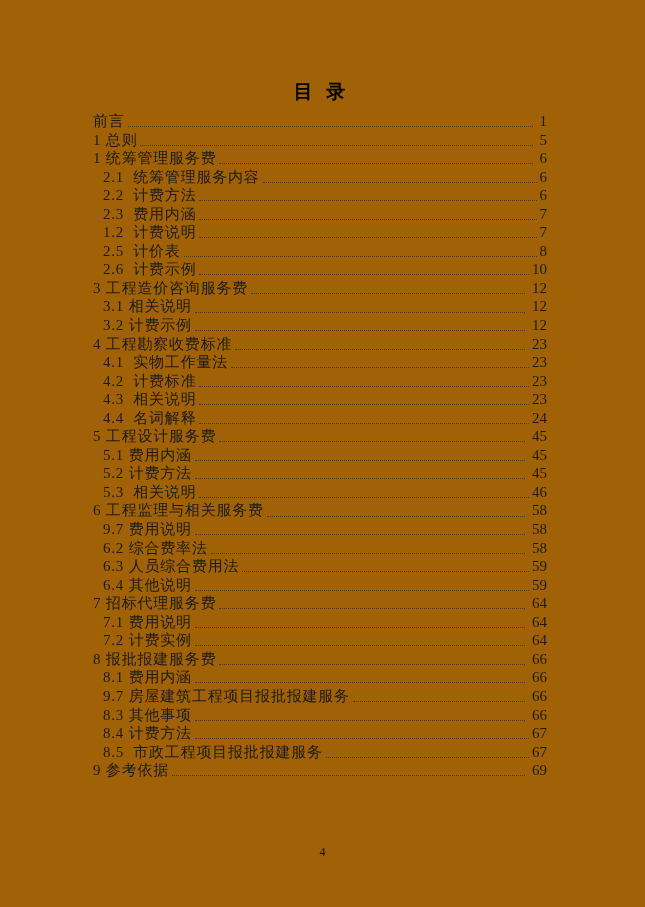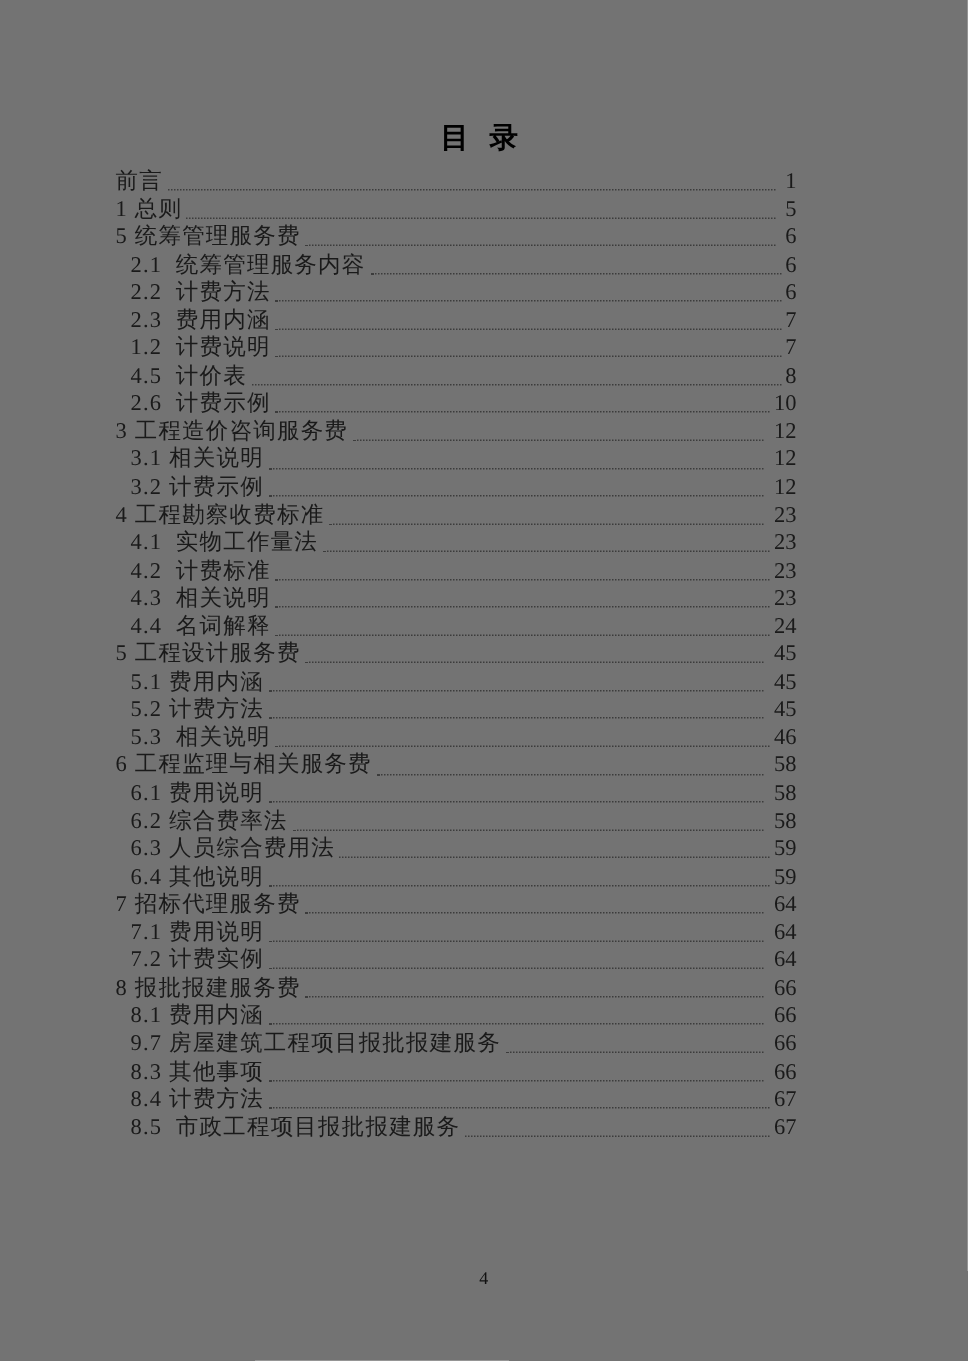--- a/index.html
+++ b/index.html
@@ -6,38 +6,38 @@
   body {
     width: 645px; height: 907px;
     background: #ffffff;
     font-family: "Liberation Serif", "DejaVu Serif", serif;
     color: #1a1a1a;
     position: relative;
     overflow: hidden;
   }
   .page {
     position: absolute; inset: 0;
-    background: #737373;
+    background: #a16207;
     padding-left: 36px;
   }
   .doc-title {
     position: absolute;
     top: 79px; left: 93px; width: 454px;
     margin: 0;
     text-align: center;
     font-size: 19px;
     font-weight: bold;
     letter-spacing: 1px;
     color: #000000;
     font-family: "Liberation Sans", "DejaVu Sans", sans-serif;
     white-space: pre;
   }
   .toc {
     position: absolute;
-    top: 112px; left: 77px; width: 454px;
+    top: 112px; left: 93px; width: 454px;
   }
   .toc-row {
     display: flex;
     align-items: stretch;
     height: 18.55px;
     font-size: 15px;
     line-height: 18.55px;
     white-space: pre;
   }
   .toc-row.level-2 { padding-left: 10px; }
@@ -71,51 +71,52 @@
 </style>
 </head>
 <body>
 
 <div class="page">
   <h1 class="doc-title">目  录</h1>
 
   <nav class="toc" id="toc">
       <div class="toc-row level-1"><span class="toc-label">前言</span><span class="dots"></span><span class="page-num"> 1</span></div>
       <div class="toc-row level-1"><span class="toc-label">1 总则</span><span class="dots"></span><span class="page-num"> 5</span></div>
-      <div class="toc-row level-1"><span class="toc-label">5 统筹管理服务费</span><span class="dots"></span><span class="page-num"> 6</span></div>
+      <div class="toc-row level-1"><span class="toc-label">1 统筹管理服务费</span><span class="dots"></span><span class="page-num"> 6</span></div>
       <div class="toc-row level-2"><span class="toc-label">2.1  统筹管理服务内容</span><span class="dots"></span><span class="page-num">6</span></div>
       <div class="toc-row level-2"><span class="toc-label">2.2  计费方法</span><span class="dots"></span><span class="page-num">6</span></div>
       <div class="toc-row level-2"><span class="toc-label">2.3  费用内涵</span><span class="dots"></span><span class="page-num">7</span></div>
       <div class="toc-row level-2"><span class="toc-label">1.2  计费说明</span><span class="dots"></span><span class="page-num">7</span></div>
-      <div class="toc-row level-2"><span class="toc-label">4.5  计价表</span><span class="dots"></span><span class="page-num">8</span></div>
+      <div class="toc-row level-2"><span class="toc-label">2.5  计价表</span><span class="dots"></span><span class="page-num">8</span></div>
       <div class="toc-row level-2"><span class="toc-label">2.6  计费示例</span><span class="dots"></span><span class="page-num">10</span></div>
       <div class="toc-row level-1"><span class="toc-label">3 工程造价咨询服务费</span><span class="dots"></span><span class="page-num"> 12</span></div>
       <div class="toc-row level-2"><span class="toc-label">3.1 相关说明</span><span class="dots"></span><span class="page-num"> 12</span></div>
       <div class="toc-row level-2"><span class="toc-label">3.2 计费示例</span><span class="dots"></span><span class="page-num"> 12</span></div>
       <div class="toc-row level-1"><span class="toc-label">4 工程勘察收费标准</span><span class="dots"></span><span class="page-num"> 23</span></div>
       <div class="toc-row level-2"><span class="toc-label">4.1  实物工作量法</span><span class="dots"></span><span class="page-num">23</span></div>
       <div class="toc-row level-2"><span class="toc-label">4.2  计费标准</span><span class="dots"></span><span class="page-num">23</span></div>
       <div class="toc-row level-2"><span class="toc-label">4.3  相关说明</span><span class="dots"></span><span class="page-num">23</span></div>
       <div class="toc-row level-2"><span class="toc-label">4.4  名词解释</span><span class="dots"></span><span class="page-num">24</span></div>
       <div class="toc-row level-1"><span class="toc-label">5 工程设计服务费</span><span class="dots"></span><span class="page-num"> 45</span></div>
       <div class="toc-row level-2"><span class="toc-label">5.1 费用内涵</span><span class="dots"></span><span class="page-num"> 45</span></div>
       <div class="toc-row level-2"><span class="toc-label">5.2 计费方法</span><span class="dots"></span><span class="page-num"> 45</span></div>
       <div class="toc-row level-2"><span class="toc-label">5.3  相关说明</span><span class="dots"></span><span class="page-num">46</span></div>
       <div class="toc-row level-1"><span class="toc-label">6 工程监理与相关服务费</span><span class="dots"></span><span class="page-num"> 58</span></div>
-      <div class="toc-row level-2"><span class="toc-label">6.1 费用说明</span><span class="dots"></span><span class="page-num"> 58</span></div>
+      <div class="toc-row level-2"><span class="toc-label">9.7 费用说明</span><span class="dots"></span><span class="page-num"> 58</span></div>
       <div class="toc-row level-2"><span class="toc-label">6.2 综合费率法</span><span class="dots"></span><span class="page-num"> 58</span></div>
       <div class="toc-row level-2"><span class="toc-label">6.3 人员综合费用法</span><span class="dots"></span><span class="page-num">59</span></div>
       <div class="toc-row level-2"><span class="toc-label">6.4 其他说明</span><span class="dots"></span><span class="page-num">59</span></div>
       <div class="toc-row level-1"><span class="toc-label">7 招标代理服务费</span><span class="dots"></span><span class="page-num"> 64</span></div>
       <div class="toc-row level-2"><span class="toc-label">7.1 费用说明</span><span class="dots"></span><span class="page-num"> 64</span></div>
       <div class="toc-row level-2"><span class="toc-label">7.2 计费实例</span><span class="dots"></span><span class="page-num"> 64</span></div>
       <div class="toc-row level-1"><span class="toc-label">8 报批报建服务费</span><span class="dots"></span><span class="page-num"> 66</span></div>
       <div class="toc-row level-2"><span class="toc-label">8.1 费用内涵</span><span class="dots"></span><span class="page-num"> 66</span></div>
       <div class="toc-row level-2"><span class="toc-label">9.7 房屋建筑工程项目报批报建服务</span><span class="dots"></span><span class="page-num"> 66</span></div>
       <div class="toc-row level-2"><span class="toc-label">8.3 其他事项</span><span class="dots"></span><span class="page-num"> 66</span></div>
       <div class="toc-row level-2"><span class="toc-label">8.4 计费方法</span><span class="dots"></span><span class="page-num">67</span></div>
       <div class="toc-row level-2"><span class="toc-label">8.5  市政工程项目报批报建服务</span><span class="dots"></span><span class="page-num">67</span></div>
+      <div class="toc-row level-1"><span class="toc-label">9 参考依据</span><span class="dots"></span><span class="page-num"> 69</span></div>
     </nav>
 
   <div class="footer">
     <span>4</span>
   </div>
 </div>
 
 </body></html>

